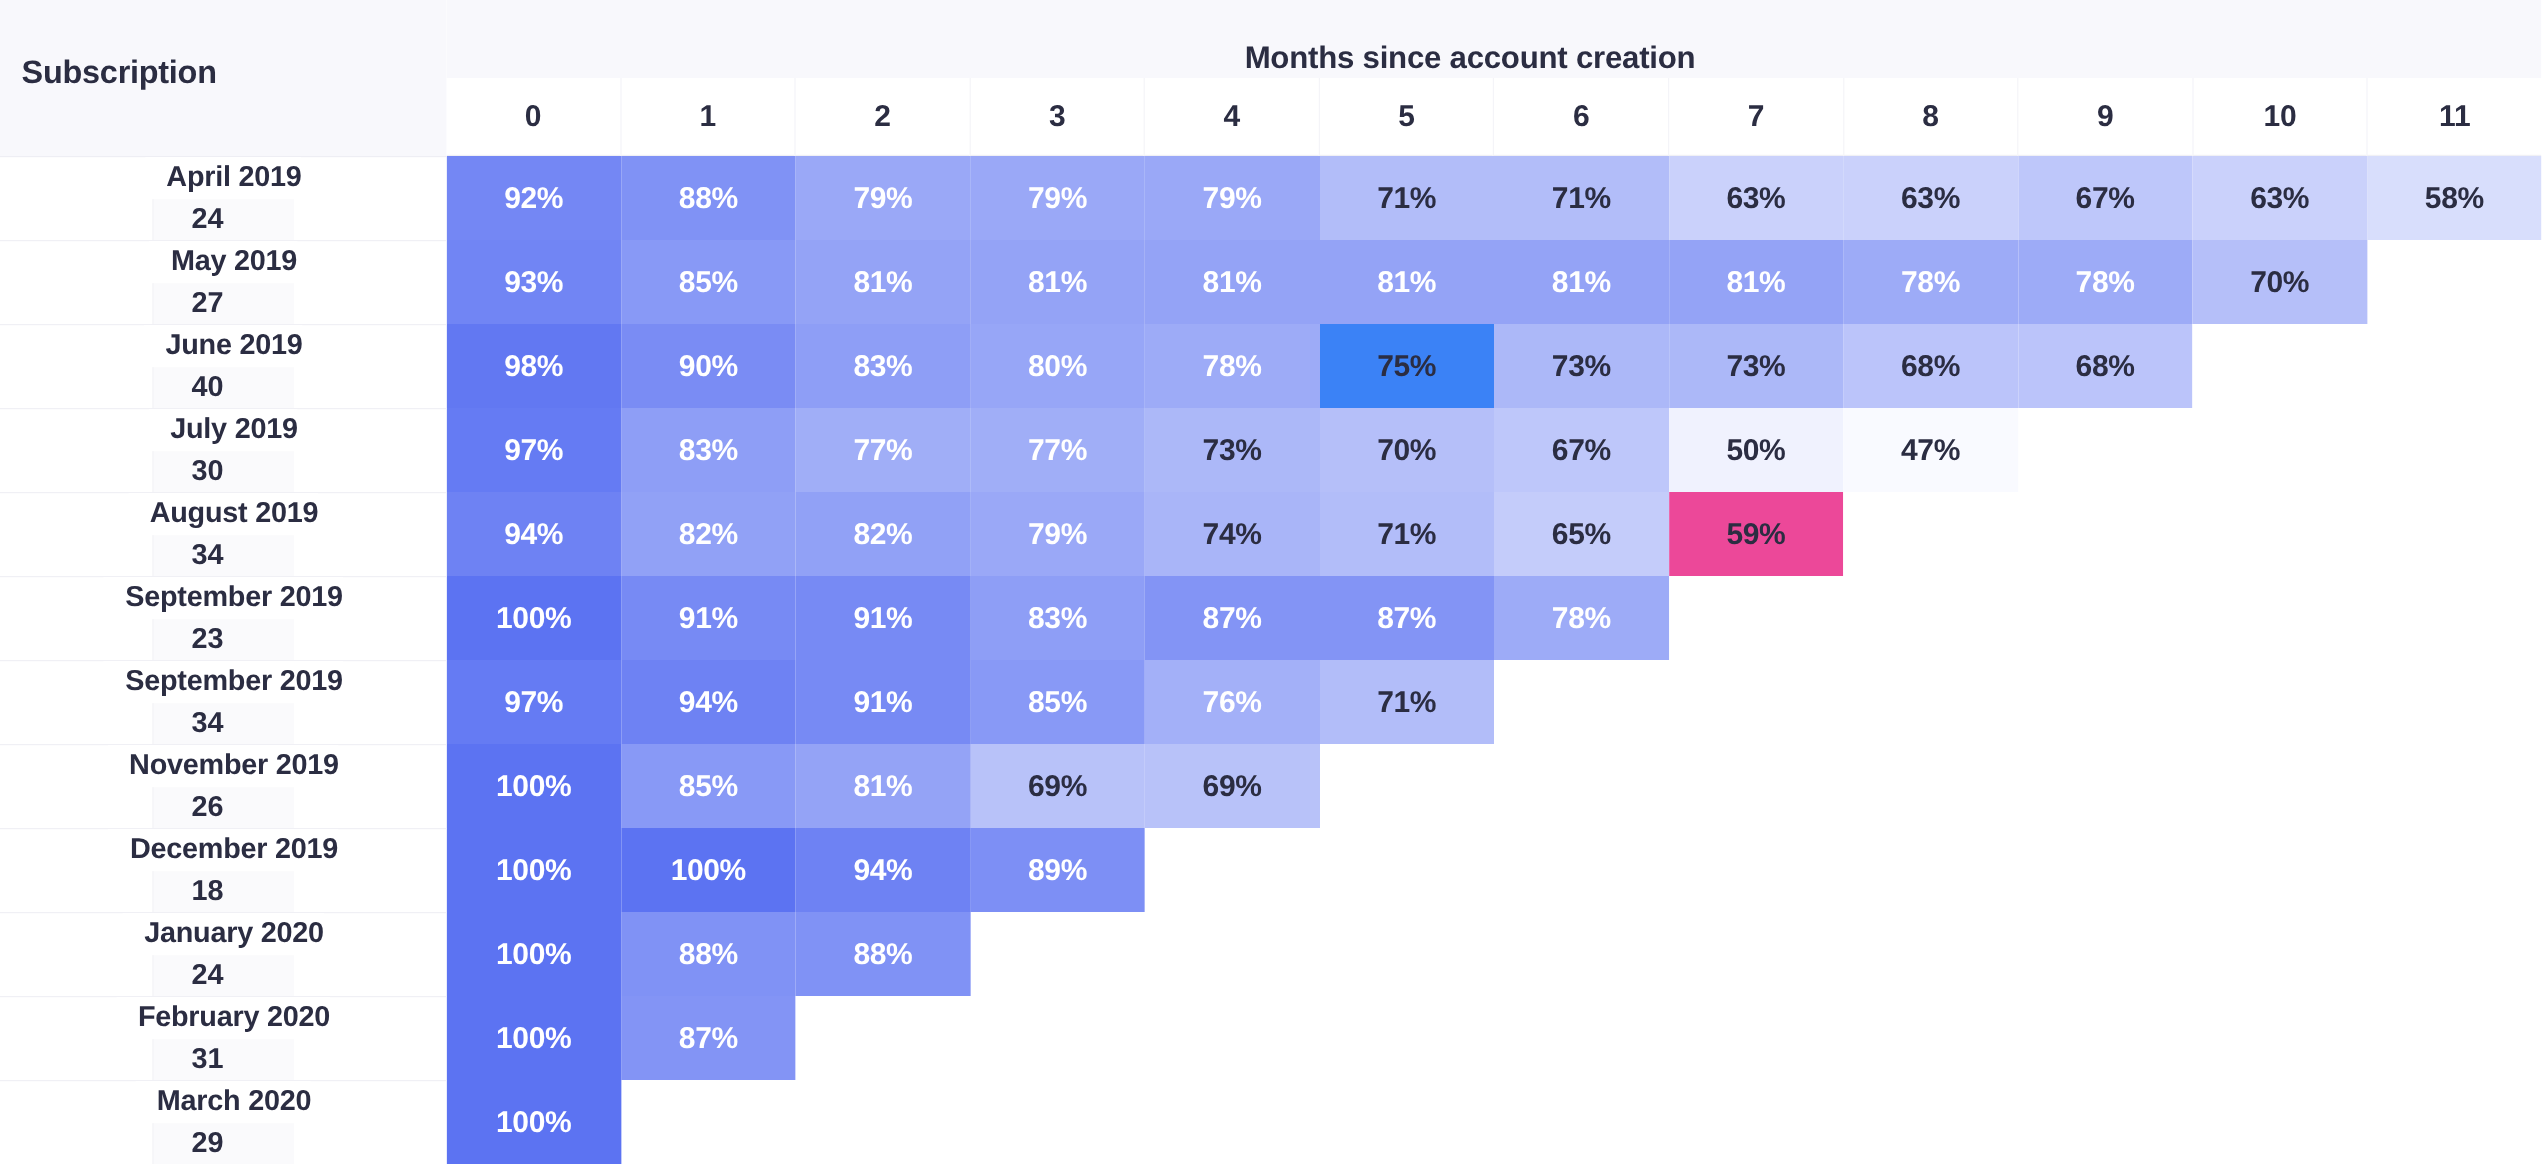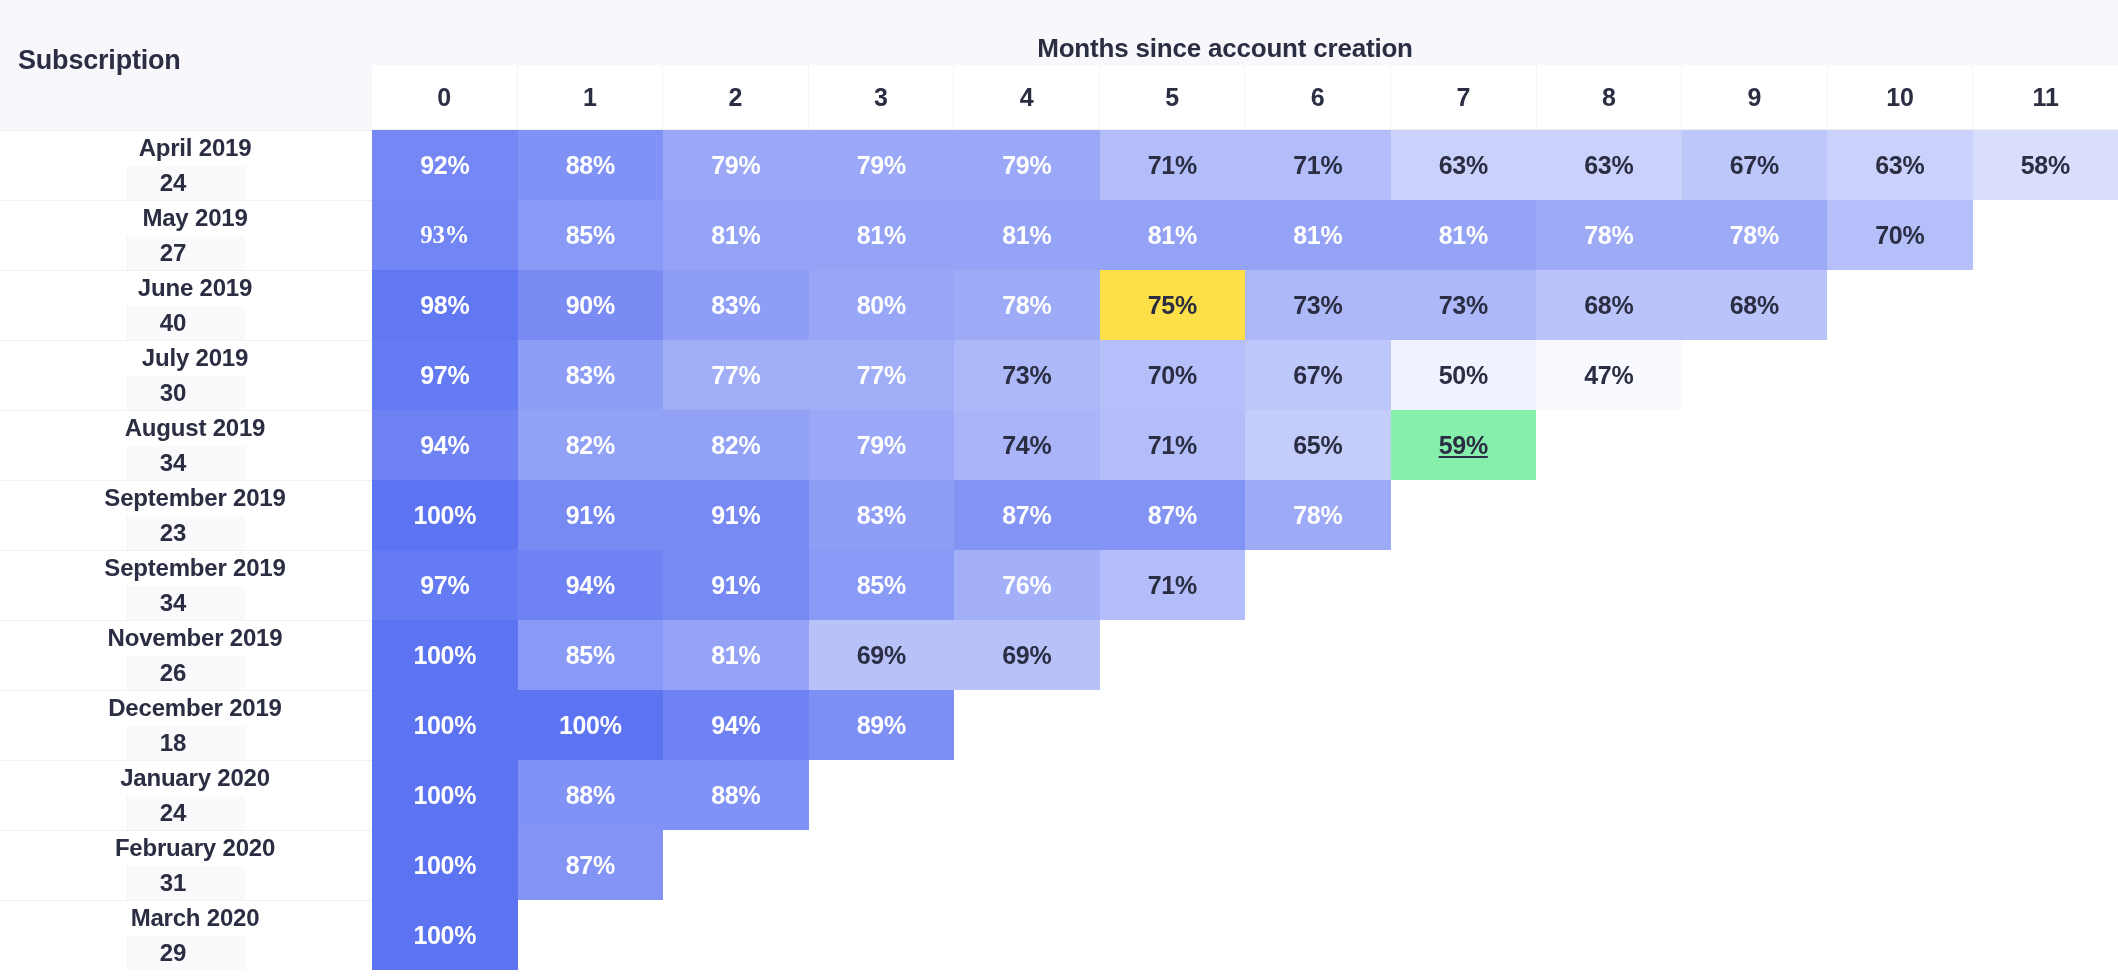--- a/index.html
+++ b/index.html
@@ -245,40 +245,40 @@
           <div class="cell" style="background: rgb(154, 168, 247); color: rgb(255, 255, 255);">79%</div>
           <div class="cell" style="background: rgb(178, 189, 249); color: rgb(43, 45, 66);">71%</div>
           <div class="cell" style="background: rgb(178, 189, 249); color: rgb(43, 45, 66);">71%</div>
           <div class="cell" style="background: rgb(202, 209, 251); color: rgb(43, 45, 66);">63%</div>
           <div class="cell" style="background: rgb(202, 209, 251); color: rgb(43, 45, 66);">63%</div>
           <div class="cell" style="background: rgb(190, 199, 250); color: rgb(43, 45, 66);">67%</div>
           <div class="cell" style="background: rgb(202, 209, 251); color: rgb(43, 45, 66);">63%</div>
           <div class="cell" style="background: rgb(216, 222, 252); color: rgb(43, 45, 66);">58%</div>
         </div>
         <div class="grid-row">
-          <div class="cell" style="background: rgb(113, 133, 244); color: rgb(255, 255, 255); font-family: Liberation Serif, serif;">93%</div>
+          <div class="cell" style="background: rgb(113, 133, 244); color: rgb(255, 255, 255);">93%</div>
           <div class="cell" style="background: rgb(136, 153, 246); color: rgb(255, 255, 255);">85%</div>
           <div class="cell" style="background: rgb(148, 163, 246); color: rgb(255, 255, 255);">81%</div>
           <div class="cell" style="background: rgb(148, 163, 246); color: rgb(255, 255, 255);">81%</div>
           <div class="cell" style="background: rgb(148, 163, 246); color: rgb(255, 255, 255);">81%</div>
           <div class="cell" style="background: rgb(148, 163, 246); color: rgb(255, 255, 255);">81%</div>
           <div class="cell" style="background: rgb(148, 163, 246); color: rgb(255, 255, 255);">81%</div>
           <div class="cell" style="background: rgb(148, 163, 246); color: rgb(255, 255, 255);">81%</div>
           <div class="cell" style="background: rgb(157, 171, 247); color: rgb(255, 255, 255);">78%</div>
           <div class="cell" style="background: rgb(157, 171, 247); color: rgb(255, 255, 255);">78%</div>
           <div class="cell" style="background: rgb(181, 191, 249); color: rgb(43, 45, 66);">70%</div>
           <div class="cell empty"></div>
         </div>
         <div class="grid-row">
           <div class="cell" style="background: rgb(98, 120, 242); color: rgb(255, 255, 255);">98%</div>
           <div class="cell" style="background: rgb(122, 140, 244); color: rgb(255, 255, 255);">90%</div>
           <div class="cell" style="background: rgb(142, 158, 246); color: rgb(255, 255, 255);">83%</div>
           <div class="cell" style="background: rgb(151, 166, 247); color: rgb(255, 255, 255);">80%</div>
           <div class="cell" style="background: rgb(157, 171, 247); color: rgb(255, 255, 255);">78%</div>
-          <div class="cell" style="background: #fde047; color: rgb(43, 45, 66);">75%</div>
+          <div class="cell" style="background: #3b82f6; color: rgb(43, 45, 66);">75%</div>
           <div class="cell" style="background: rgb(172, 184, 248); color: rgb(43, 45, 66);">73%</div>
           <div class="cell" style="background: rgb(172, 184, 248); color: rgb(43, 45, 66);">73%</div>
           <div class="cell" style="background: rgb(187, 196, 250); color: rgb(43, 45, 66);">68%</div>
           <div class="cell" style="background: rgb(187, 196, 250); color: rgb(43, 45, 66);">68%</div>
           <div class="cell empty"></div>
           <div class="cell empty"></div>
         </div>
         <div class="grid-row">
           <div class="cell" style="background: rgb(101, 123, 243); color: rgb(255, 255, 255);">97%</div>
           <div class="cell" style="background: rgb(142, 158, 246); color: rgb(255, 255, 255);">83%</div>
@@ -294,21 +294,21 @@
           <div class="cell empty"></div>
         </div>
         <div class="grid-row">
           <div class="cell" style="background: rgb(110, 130, 243); color: rgb(255, 255, 255);">94%</div>
           <div class="cell" style="background: rgb(145, 161, 246); color: rgb(255, 255, 255);">82%</div>
           <div class="cell" style="background: rgb(145, 161, 246); color: rgb(255, 255, 255);">82%</div>
           <div class="cell" style="background: rgb(154, 168, 247); color: rgb(255, 255, 255);">79%</div>
           <div class="cell" style="background: rgb(169, 181, 248); color: rgb(43, 45, 66);">74%</div>
           <div class="cell" style="background: rgb(178, 189, 249); color: rgb(43, 45, 66);">71%</div>
           <div class="cell" style="background: rgb(196, 204, 250); color: rgb(43, 45, 66);">65%</div>
-          <div class="cell" style="background: #86efac; color: rgb(43, 45, 66); text-decoration: underline;">59%</div>
+          <div class="cell" style="background: #ec4899; color: rgb(43, 45, 66);">59%</div>
           <div class="cell empty"></div>
           <div class="cell empty"></div>
           <div class="cell empty"></div>
           <div class="cell empty"></div>
         </div>
         <div class="grid-row">
           <div class="cell" style="background: rgb(92, 115, 242); color: rgb(255, 255, 255);">100%</div>
           <div class="cell" style="background: rgb(119, 138, 244); color: rgb(255, 255, 255);">91%</div>
           <div class="cell" style="background: rgb(119, 138, 244); color: rgb(255, 255, 255);">91%</div>
           <div class="cell" style="background: rgb(142, 158, 246); color: rgb(255, 255, 255);">83%</div>

